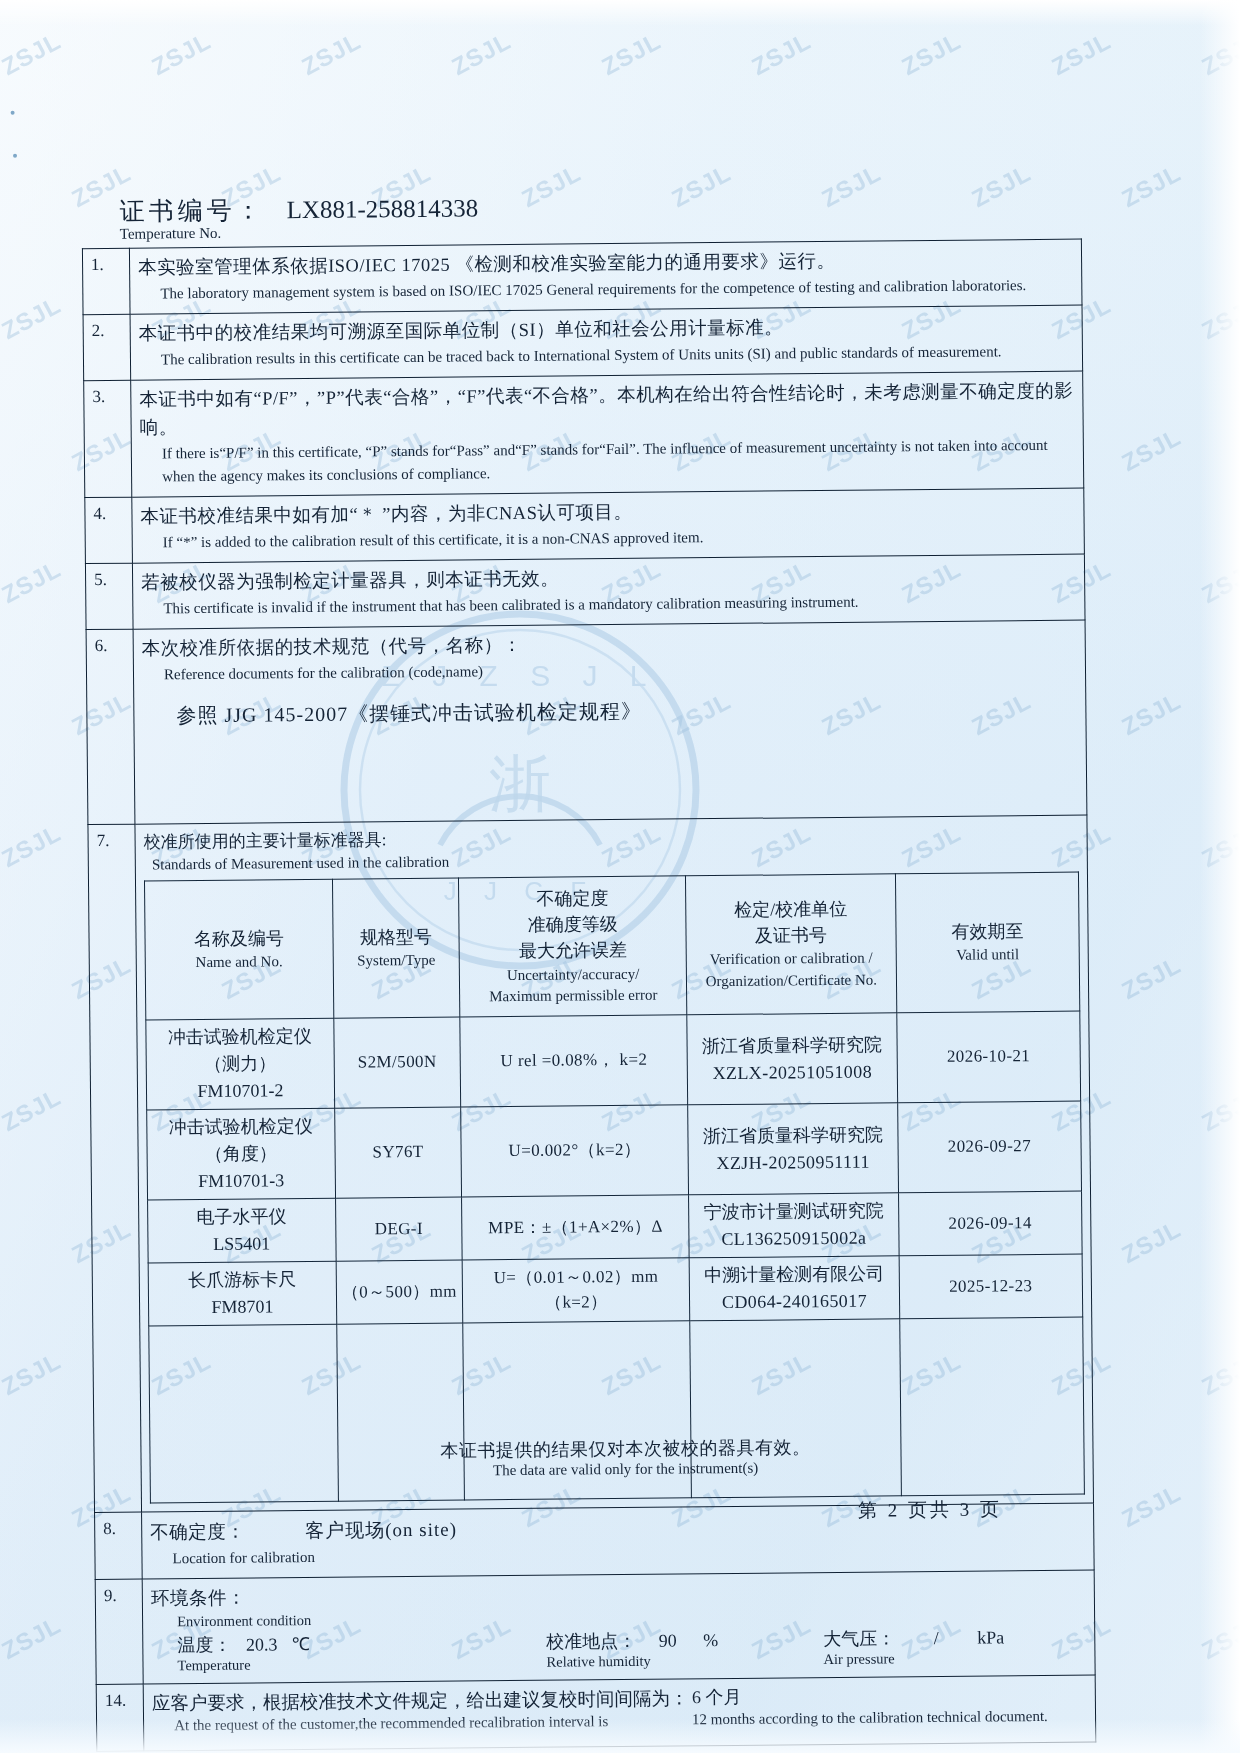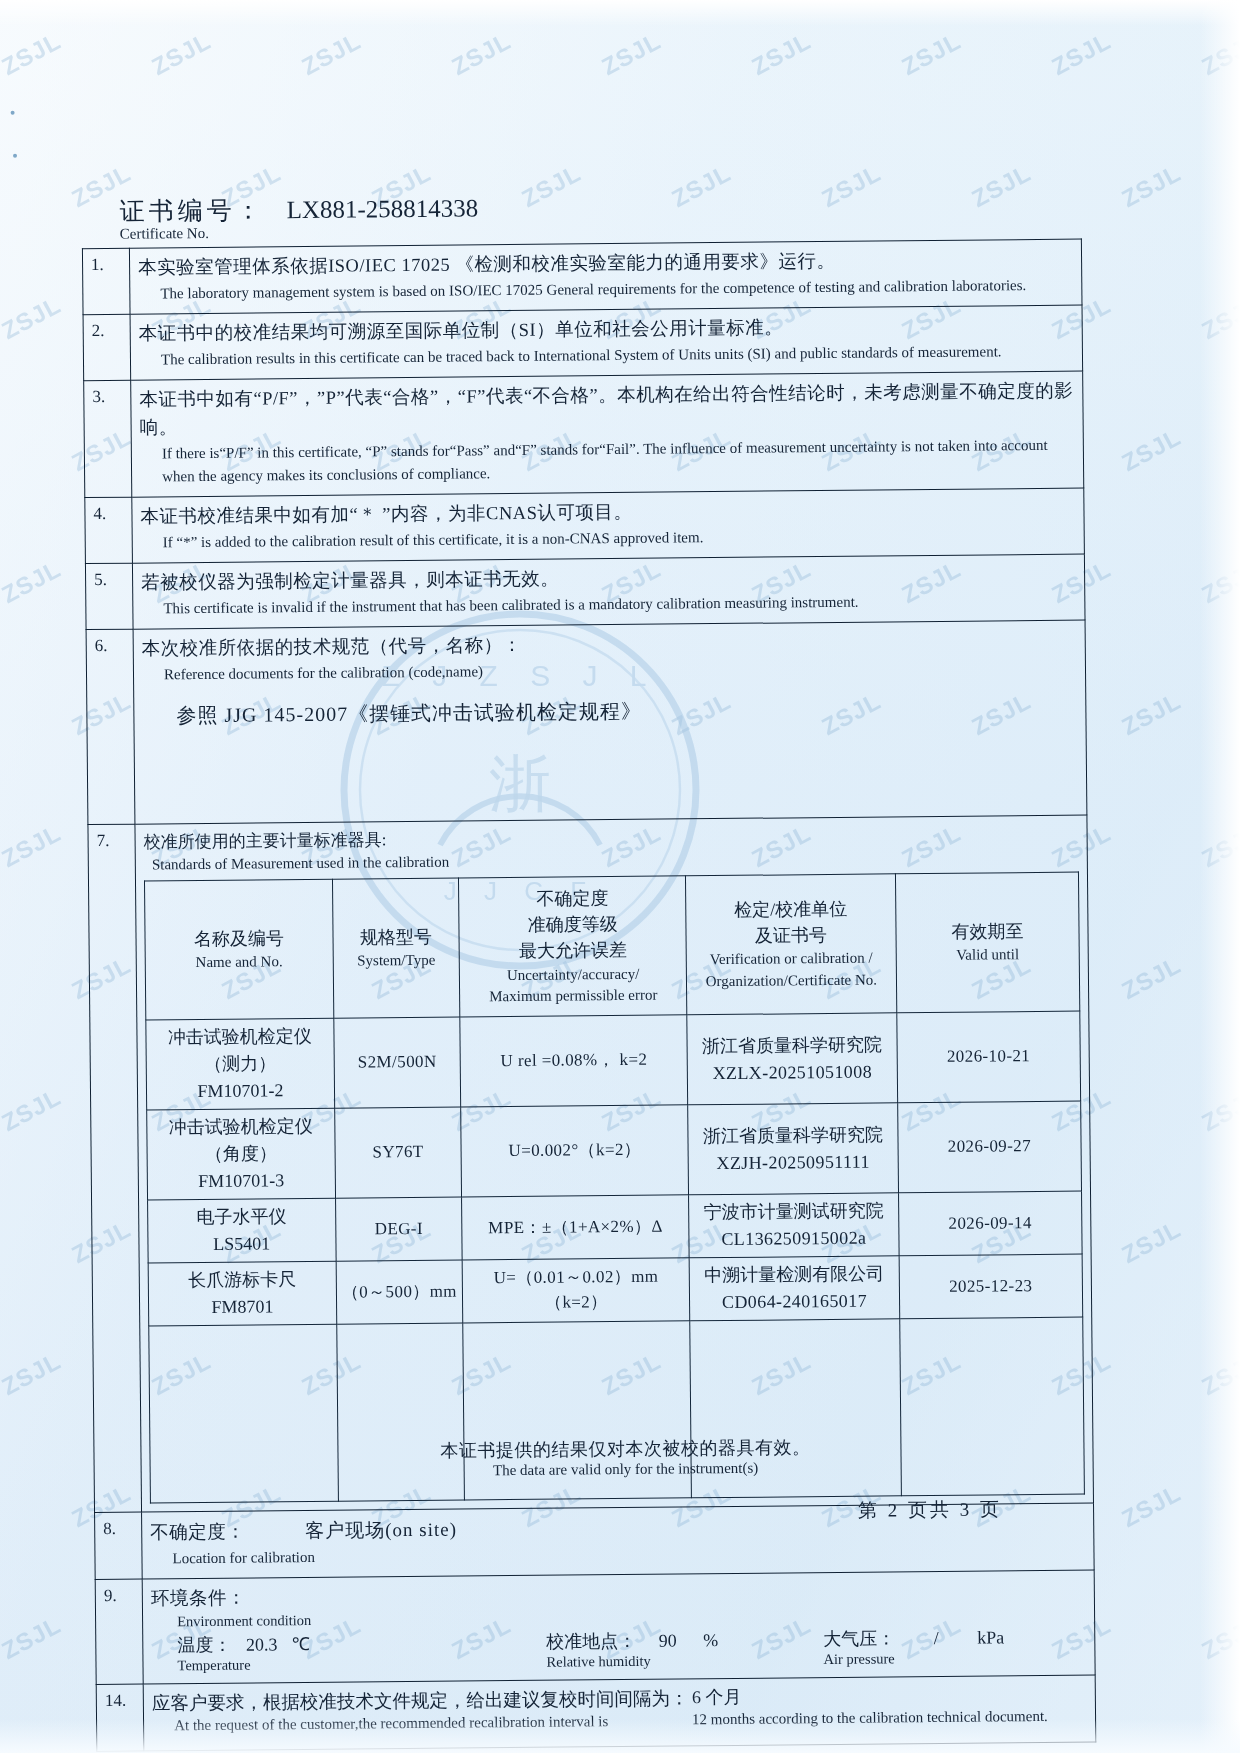--- a/index.html
+++ b/index.html
@@ -263,21 +263,21 @@
 </svg>
 
 <div id="content">
 
   <div class="dot" style="left:18px;top:105px;"></div>
   <div class="dot" style="left:20px;top:148px;"></div>
 
   <div class="cert-no">
     <span class="label">证书编号：</span><span class="value">LX881-258814338</span>
   </div>
-  <div class="cert-no-en">Certificate No.</div>
+  <div class="cert-no-en">Temperature No.</div>
 
   <table class="frame">
     <tbody>
 
       <tr>
         <td class="num">1.</td>
         <td>
           <div class="cn">本实验室管理体系依据ISO/IEC 17025 《检测和校准实验室能力的通用要求》运行。</div>
           <div class="en">The laboratory management system is based on ISO/IEC 17025 General requirements for the competence of testing and calibration laboratories.</div>
         </td>

